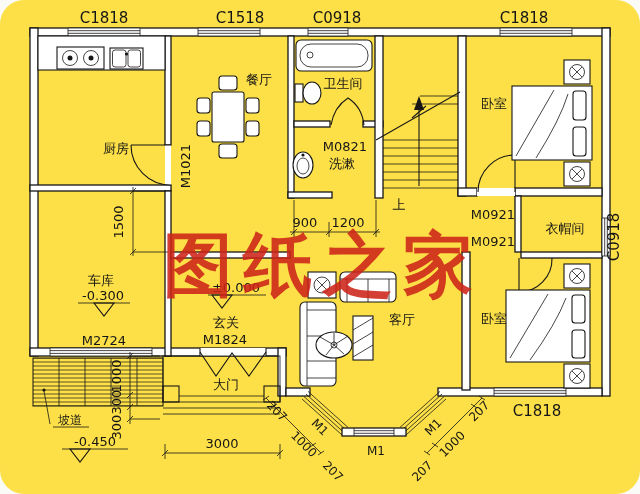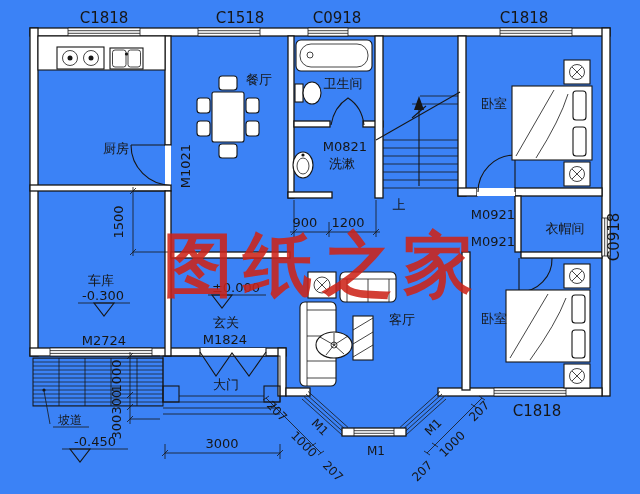--- a/index.html
+++ b/index.html
@@ -1,16 +1,16 @@
 <!DOCTYPE html>
 <html><head>
 <meta charset="utf-8">
 <style>
   html,body{margin:0;padding:0;background:#fafaf7;}
-  .stage{width:640px;height:494px;position:relative;background:#3b82f6;overflow:hidden;}
+  .stage{width:640px;height:494px;position:relative;background:#fde047;overflow:hidden;border-radius:24px;}
   svg{display:block;}
   .t{font-family:"DejaVu Sans",sans-serif;font-size:13px;fill:#161616;text-anchor:middle;}
   .big{font-size:15px;}
   .sm{font-size:12px;}
   .wm{font-family:"DejaVu Sans",sans-serif;font-size:70px;font-weight:600;
       fill:#cd2318;opacity:.87;letter-spacing:10px;text-anchor:start;}
   .w{fill:#ffffff;stroke:#161616;stroke-width:1.3;}
   .ln{stroke:#161616;stroke-width:1.1;fill:none;}
   .thin{stroke:#161616;stroke-width:.8;fill:none;}
   .furn{fill:#ffffff;stroke:#161616;stroke-width:1.1;}

